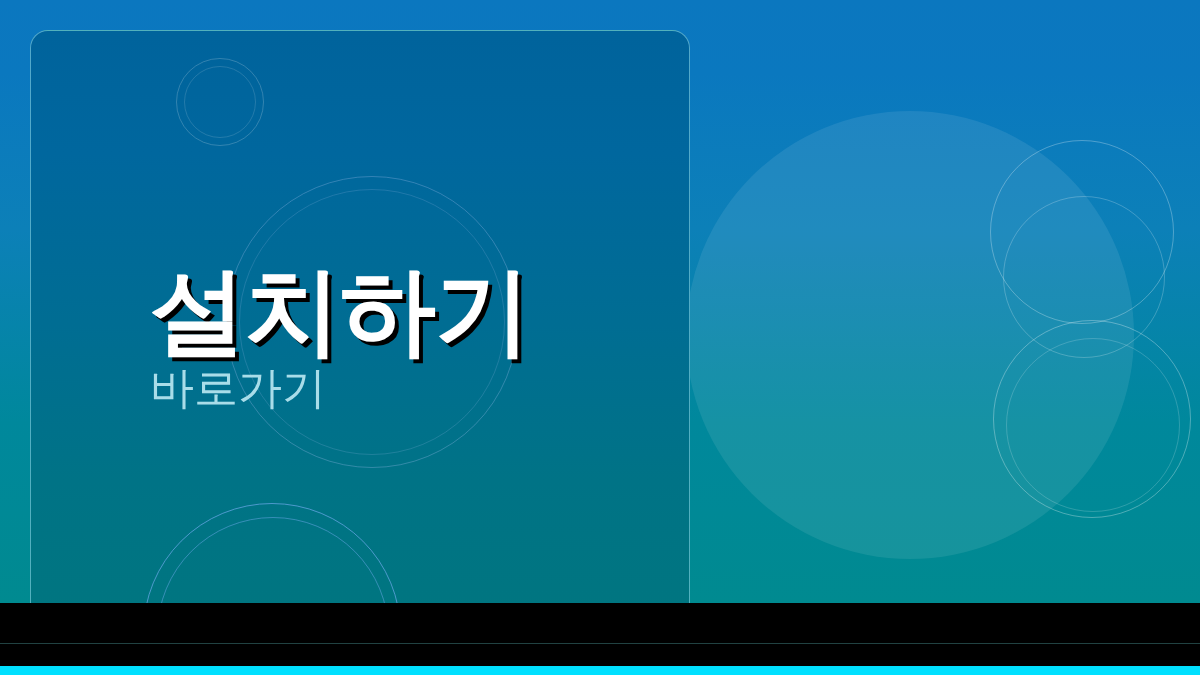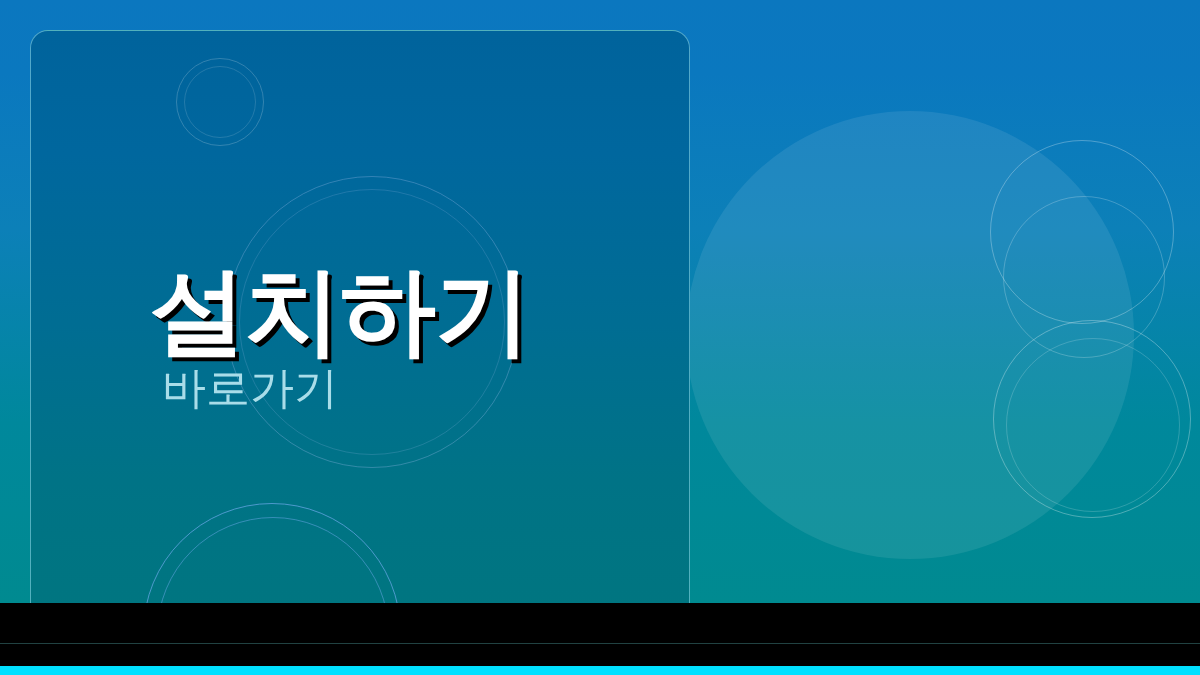--- a/index.html
+++ b/index.html
@@ -135,21 +135,21 @@
     margin: 0;
     font-size: 96px;
     line-height: 1.04;
     font-weight: 700;
     color: #ffffff;
     letter-spacing: -1px;
     text-shadow: 4px 4px 0 #000000;
     white-space: nowrap;
   }
   .hero-subtitle {
-    margin: 4px 0 0 12px;
+    margin: 4px 0 0 0;
     font-size: 44px;
     line-height: 1.0;
     font-weight: 400;
     color: #a9dde9;
     letter-spacing: 0px;
     white-space: nowrap;
   }
 
   
   .bottom-band {

